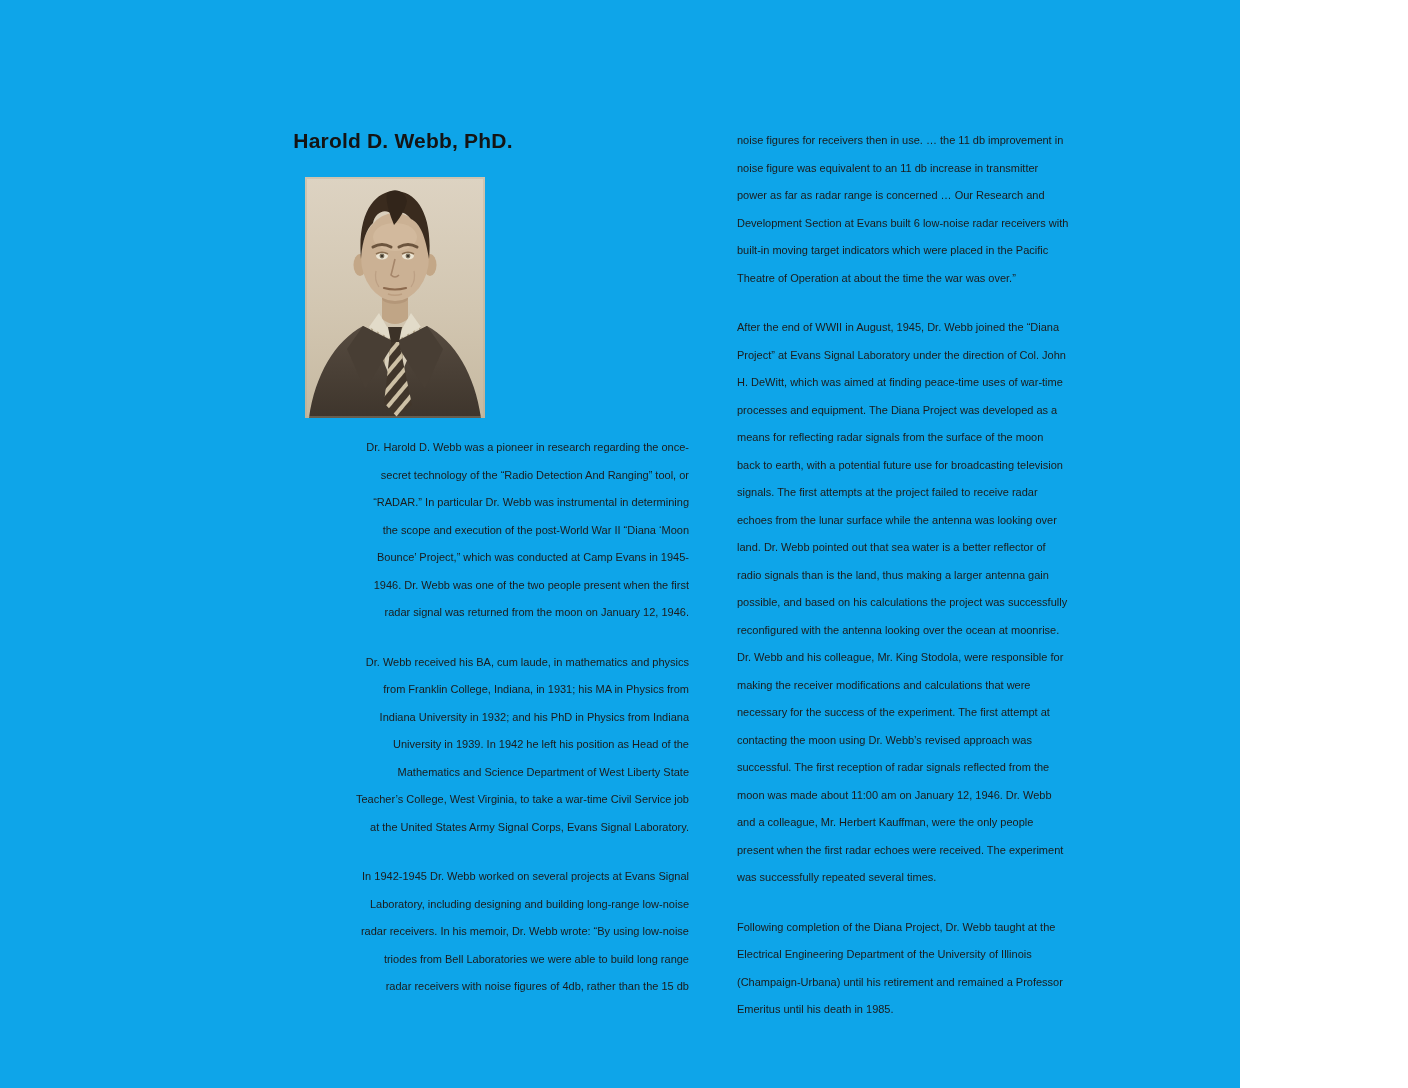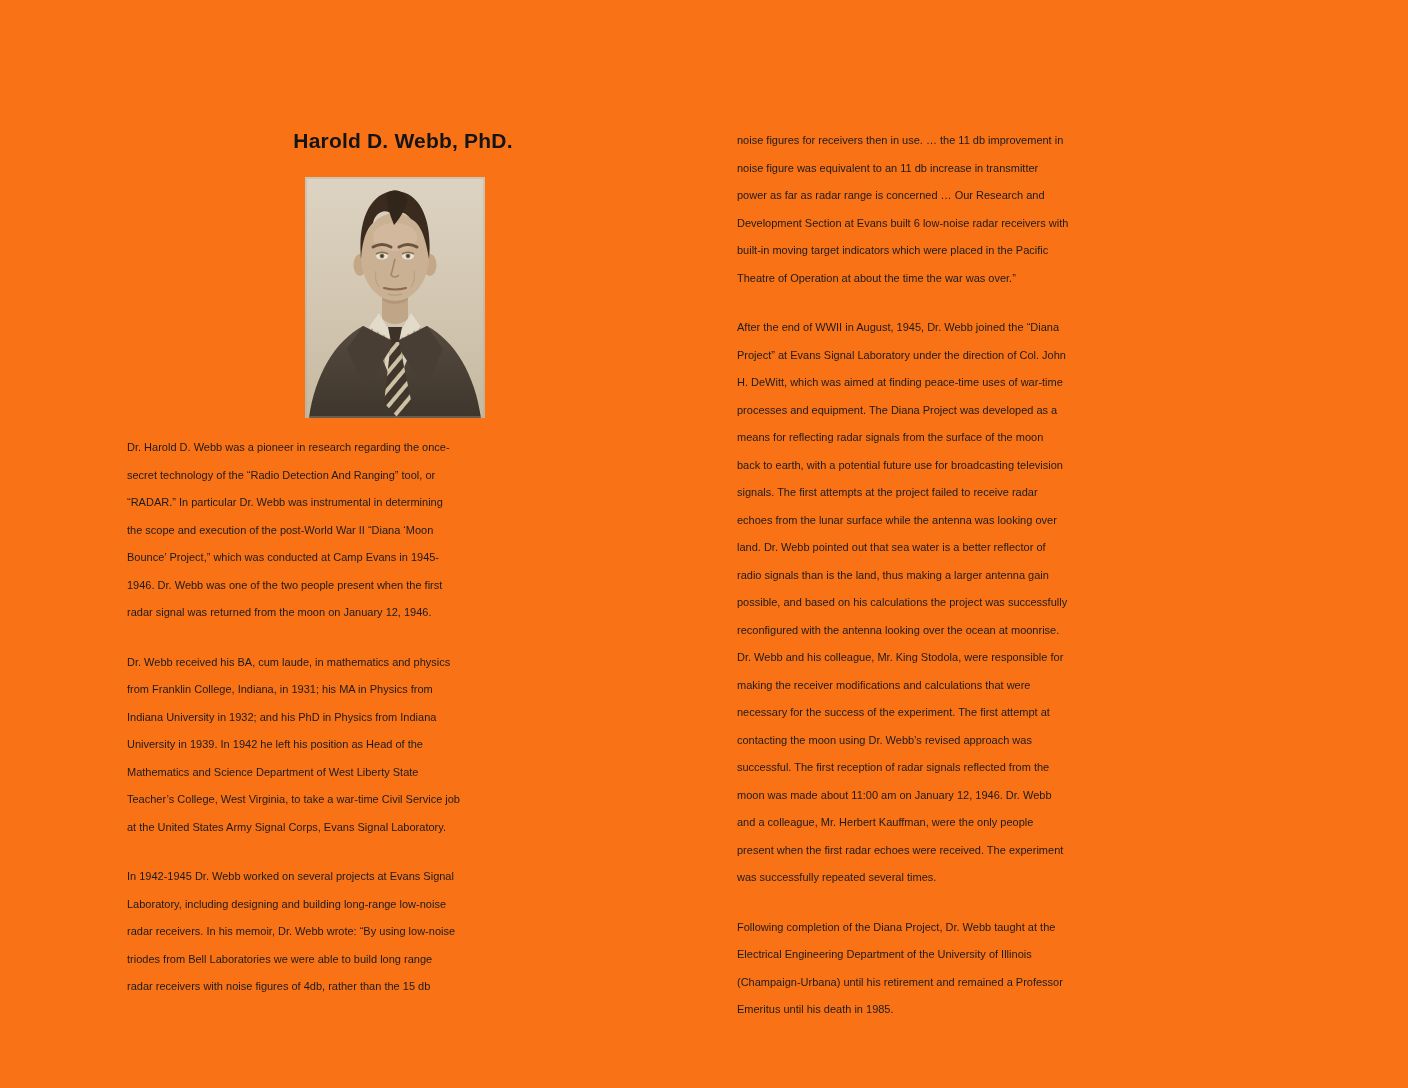--- a/index.html
+++ b/index.html
@@ -2,23 +2,23 @@
 <html><head>
 <meta charset="utf-8">
 <style>
   html, body {
     margin: 0;
     padding: 0;
     background: #ffffff;
   }
   .page {
     position: relative;
-    width: 1408px;
+    width: 1240px;
     height: 1088px;
-    background: #f97316;
+    background: #0ea5e9;
     overflow: hidden;
     font-family: "Liberation Sans", "DejaVu Sans", sans-serif;
     color: #1b1b1b;
   }
   .doc-title {
     position: absolute;
     left: 127px;
     top: 129px;
     width: 552px;
     margin: 0;
@@ -33,21 +33,21 @@
     left: 305px;
     top: 177px;
     width: 180px;
     height: 241px;
   }
   .portrait svg { display: block; }
   .col {
     position: absolute;
     width: 562px;
   }
-  .col-left  { left: 127px; top: 434px; }
+  .col-left  { left: 127px; top: 434px; text-align: right; }
   .col-right { left: 737px; top: 127px; }
   .col p {
     margin: 0 0 22px 0;
     font-size: 11px;
     line-height: 27.5px;
     white-space: pre-line;
     color: #1b1b1b;
   }
 </style>
 </head>

